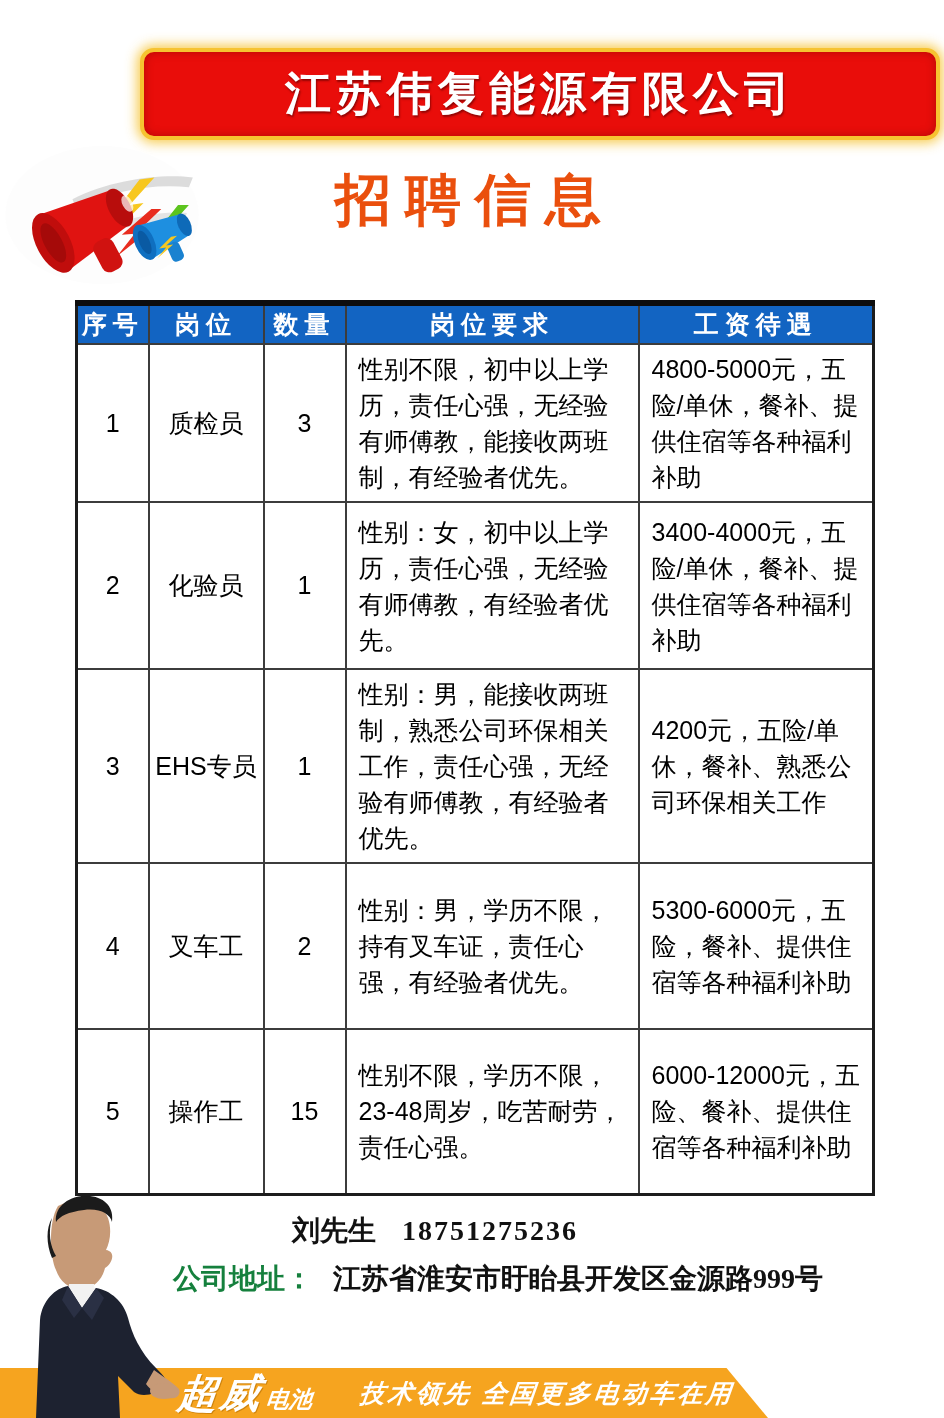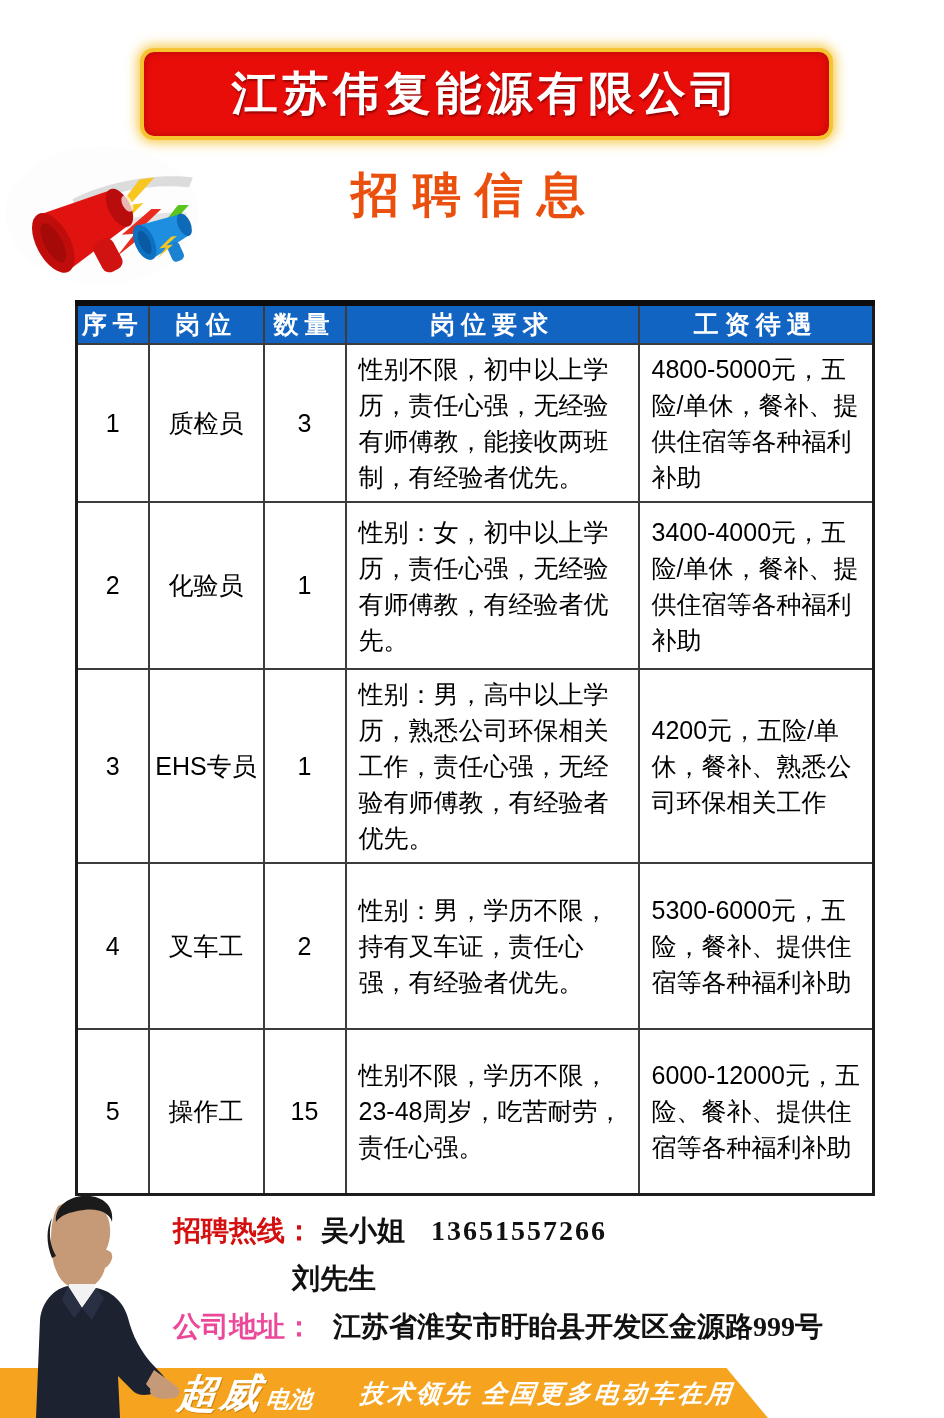--- a/index.html
+++ b/index.html
@@ -1,29 +1,29 @@
 <!DOCTYPE html>
 <html><head>
 <meta charset="utf-8">
 <style>
   html,body{margin:0;padding:0;background:#ffffff;}
   .page{position:relative;width:944px;height:1418px;margin:0 auto;background:#ffffff;overflow:hidden;
         font-family:"Liberation Sans",sans-serif;}
 
   
-  .top-banner{position:absolute;left:140px;top:48px;width:693px;height:92px;
+  .top-banner{position:absolute;left:140px;top:48px;width:800px;height:92px;
     background:#e90d0a;border:4px solid #f6c331;border-radius:14px;box-sizing:border-box;
     box-shadow:0 0 12px 3px rgba(246,195,49,.85), inset 0 0 10px rgba(120,0,0,.45);
     display:flex;align-items:center;justify-content:center;}
   .top-banner .company{color:#ffffff;font-family:"Liberation Serif",serif;font-weight:bold;
     font-size:46px;letter-spacing:5px;text-shadow:1px 2px 2px rgba(90,0,0,.6);white-space:nowrap;}
 
   
   .hero-title{position:absolute;left:255px;top:163px;width:440px;text-align:center;
-    color:#ea4f0d;font-family:"Liberation Serif",serif;font-weight:bold;font-size:48px;
+    color:#ea4f0d;font-family:"Liberation Serif",serif;font-weight:bold;font-size:56px;
     letter-spacing:14px;white-space:nowrap;}
   .megaphone{position:absolute;left:2px;top:138px;width:210px;height:148px;}
 
   
   .job-table{position:absolute;left:75px;top:300px;border-collapse:collapse;table-layout:fixed;
     width:797px;}
   .job-table th,.job-table td{border:2px solid #3c3c3c;box-sizing:border-box;}
   .job-table{border:3px solid #1c1c1c;border-top:6px solid #0d0d0d;}
   .job-table th{background:#1264c2;color:#ffffff;font-size:25px;font-weight:bold;
     letter-spacing:6px;height:38px;padding:2px 2px;}
@@ -32,21 +32,21 @@
   .cell-text{text-align:left;padding:6px 8px 6px 12px;font-size:24px;line-height:1.44;}
 
   
   .contact{position:absolute;left:173px;top:1212px;width:720px;
     font-family:"Liberation Serif",serif;font-weight:bold;font-size:28px;color:#111;}
   .contact .line{display:flex;align-items:baseline;margin-bottom:10px;white-space:nowrap;}
   .hotline-label{color:#d40f0f;}
   .contact .name{margin-left:8px;}
   .contact .phone{margin-left:26px;letter-spacing:2px;}
   .line-2{margin-left:111px;}
-  .address-label{color:#ec4899;}
+  .address-label{color:#15803d;}
   .address-value{margin-left:20px;}
 
   
   .footer-banner{position:absolute;left:0;top:1368px;width:768px;height:50px;background:#f6a41f;
     clip-path:polygon(0 0,94.6% 0,100% 100%,0 100%);
     display:flex;align-items:center;padding-left:178px;box-sizing:border-box;color:#fff;}
   .brand{font-size:40px;font-weight:900;font-style:italic;transform:skewX(-6deg);
     text-shadow:1px 1px 0 rgba(180,110,0,.6);letter-spacing:2px;}
   .brand-suffix{font-size:23px;font-weight:bold;font-style:italic;margin:12px 0 0 4px;
     transform:skewX(-6deg);}
@@ -124,48 +124,44 @@
       <td class="cell-center">2</td>
       <td class="cell-center">化验员</td>
       <td class="cell-center">1</td>
       <td class="cell-text">性别：女，初中以上学历，责任心强，无经验有师傅教，有经验者优先。</td>
       <td class="cell-text">3400-4000元，五险/单休，餐补、提供住宿等各种福利补助</td>
     </tr>
     <tr style="height:170px">
       <td class="cell-center">3</td>
       <td class="cell-center">EHS专员</td>
       <td class="cell-center">1</td>
-      <td class="cell-text">性别：男，高中以上学历，熟悉公司环保相关工作，责任心强，无经验有师傅教，有经验者优先。</td>
+      <td class="cell-text">性别：男，能接收两班制，熟悉公司环保相关工作，责任心强，无经验有师傅教，有经验者优先。</td>
       <td class="cell-text">4200元，五险/单休，餐补、熟悉公司环保相关工作</td>
     </tr>
     <tr style="height:166px">
       <td class="cell-center">4</td>
       <td class="cell-center">叉车工</td>
       <td class="cell-center">2</td>
       <td class="cell-text">性别：男，学历不限，持有叉车证，责任心强，有经验者优先。</td>
       <td class="cell-text">5300-6000元，五险，餐补、提供住宿等各种福利补助</td>
     </tr>
     <tr style="height:165px">
       <td class="cell-center">5</td>
       <td class="cell-center">操作工</td>
       <td class="cell-center">15</td>
       <td class="cell-text">性别不限，学历不限，23-48周岁，吃苦耐劳，责任心强。</td>
       <td class="cell-text">6000-12000元，五险、餐补、提供住宿等各种福利补助</td>
     </tr>
   </tbody>
     </table>
 
   <div class="contact">
-    <div class="line">
-      <span class="hotline-label">招聘热线：</span>
-      <span class="name">吴小姐</span>
-      <span class="phone">13651557266</span>
-    </div>
     <div class="line line-2">
       <span class="name">刘先生</span>
+      <span class="phone">18751275236</span>
     </div>
     <div class="line">
       <span class="address-label">公司地址：</span>
       <span class="address-value">江苏省淮安市盱眙县开发区金源路999号</span>
     </div>
   </div>
 
   <svg class="spokesman" viewBox="0 0 175 226">
     <path d="M52,14 C70,4 96,8 102,26 C106,38 104,50 100,58 C112,60 104,74 99,76 C96,88 88,96 76,97 C64,98 54,90 50,78 C44,66 42,30 52,14 Z" fill="#c79a77"></path>
     <path d="M50,30 C48,12 68,2 84,4 C100,6 108,16 106,30 C104,22 94,16 78,18 C62,20 54,24 50,30 Z" fill="#1b1b1b"></path>

